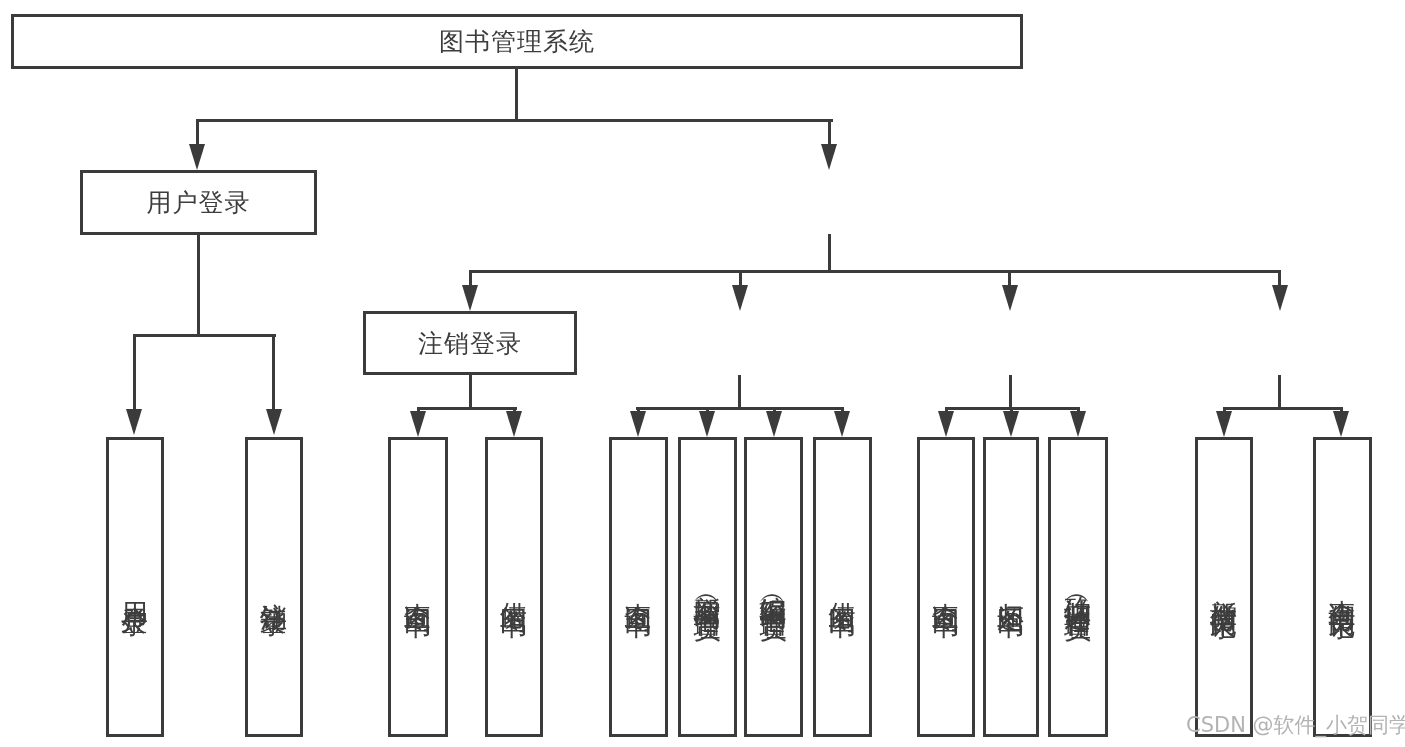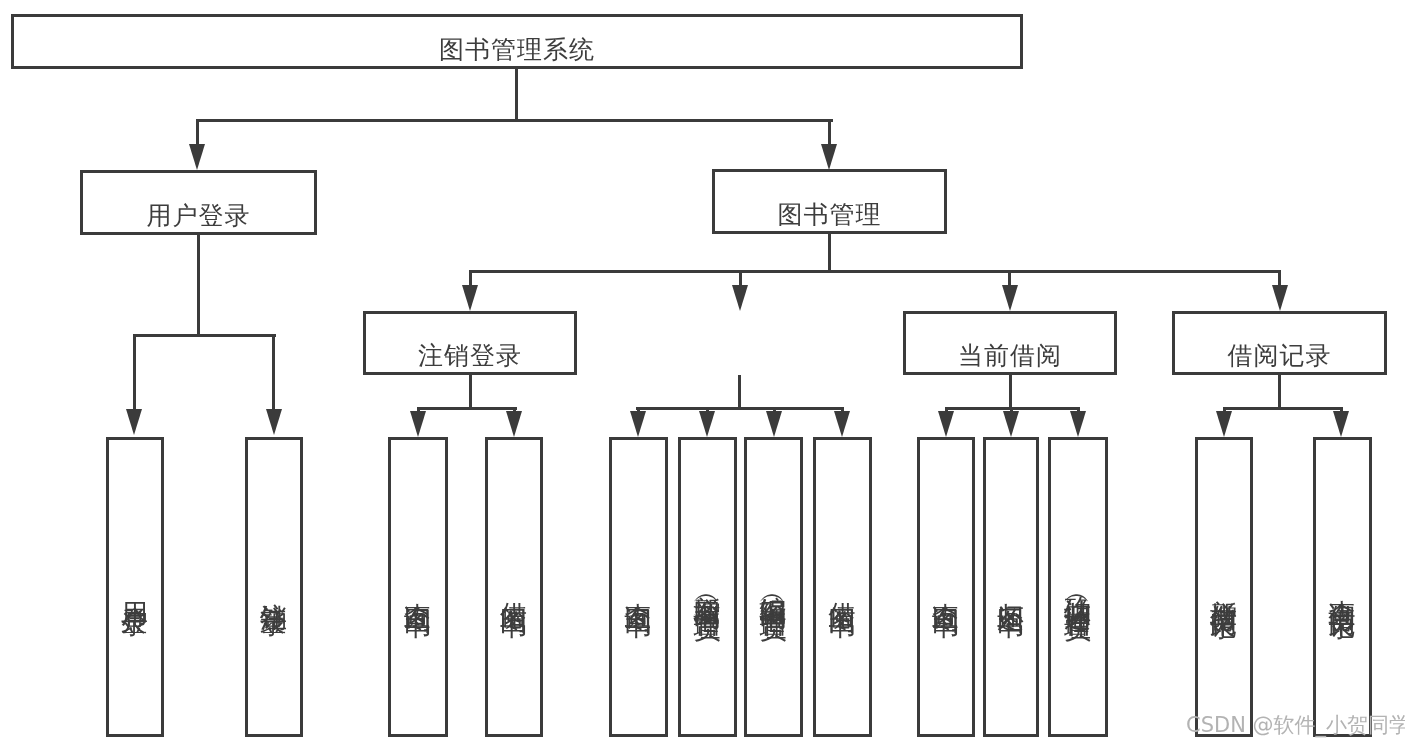--- a/index.html
+++ b/index.html
@@ -14,21 +14,21 @@
     position:relative;
     width:1405px;height:747px;
     background:#ffffff;
     overflow:hidden;
   }
   .box{
     position:absolute;
     box-sizing:border-box;
     background:var(--boxbg);
     border:3px solid var(--line);
-    display:flex;align-items:flex-end;justify-content:center;
+    display:flex;align-items:center;justify-content:center;
     color:var(--text);
     font-size:25px;
     letter-spacing:1px;
     white-space:nowrap;
   }
   .vbox{
     position:absolute;
     box-sizing:border-box;
     background:var(--boxbg);
     border:3px solid var(--line);
@@ -72,23 +72,20 @@
   <div class="vl" style="left:515px;top:69px;height:52px"></div>
   <div class="hl" style="left:197px;top:119px;width:636px"></div>
   <div class="vl" style="left:196px;top:119px;height:28px"></div>
   <div class="arr" style="left:189px;top:144px"></div>
   <div class="vl" style="left:828px;top:119px;height:28px"></div>
   <div class="arr" style="left:821px;top:144px"></div>
 
   <div class="box" style="left:80px;top:170px;width:237px;height:65px">
     <span>用户登录</span>
   </div>
-  <div class="box" style="left:712px;top:169px;width:235px;height:65px">
-    <span>图书管理</span>
-  </div>
 
   <div class="vl" style="left:197px;top:235px;height:101px"></div>
   <div class="hl" style="left:133px;top:334px;width:143px"></div>
   <div class="vl" style="left:133px;top:334px;height:76px"></div>
   <div class="arr" style="left:126px;top:409px"></div>
   <div class="vl" style="left:272px;top:334px;height:76px"></div>
   <div class="arr" style="left:266px;top:409px"></div>
 
   <div class="vl" style="left:828px;top:234px;height:38px"></div>
   <div class="hl" style="left:469px;top:270px;width:812px"></div>
@@ -96,26 +93,20 @@
   <div class="arr" style="left:462px;top:285px"></div>
   <div class="vl" style="left:739px;top:270px;height:17px"></div>
   <div class="arr" style="left:732px;top:285px"></div>
   <div class="vl" style="left:1008px;top:270px;height:17px"></div>
   <div class="arr" style="left:1002px;top:285px"></div>
   <div class="vl" style="left:1278px;top:270px;height:17px"></div>
   <div class="arr" style="left:1272px;top:285px"></div>
 
   <div class="box" style="left:363px;top:311px;width:214px;height:64px">
     <span>注销登录</span>
-  </div>
-  <div class="box" style="left:903px;top:311px;width:214px;height:64px">
-    <span>当前借阅</span>
-  </div>
-  <div class="box" style="left:1172px;top:311px;width:215px;height:64px">
-    <span>借阅记录</span>
   </div>
 
   <div class="vl" style="left:469px;top:375px;height:33px"></div>
   <div class="hl" style="left:417px;top:407px;width:100px"></div>
   <div class="vl" style="left:417px;top:407px;height:7px"></div>
   <div class="arr" style="left:410px;top:411px"></div>
   <div class="vl" style="left:513px;top:407px;height:7px"></div>
   <div class="arr" style="left:506px;top:411px"></div>
 
   <div class="vl" style="left:738px;top:375px;height:33px"></div>

